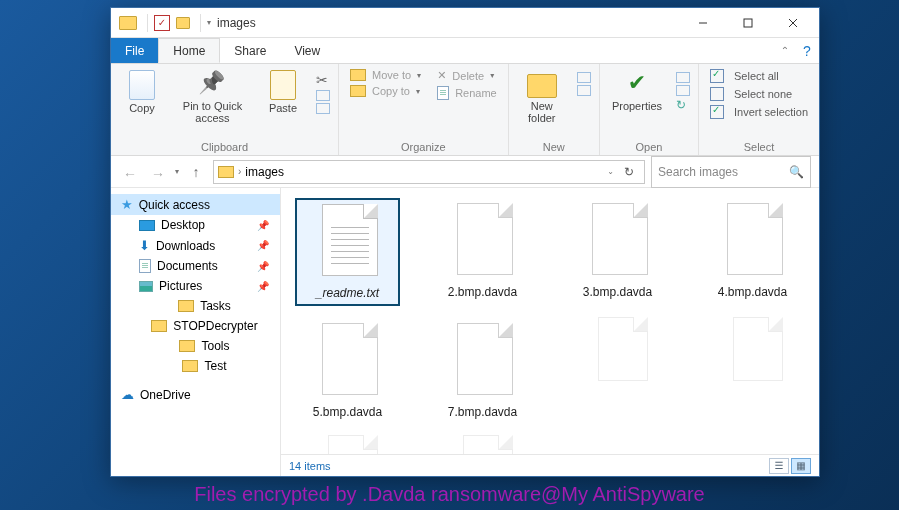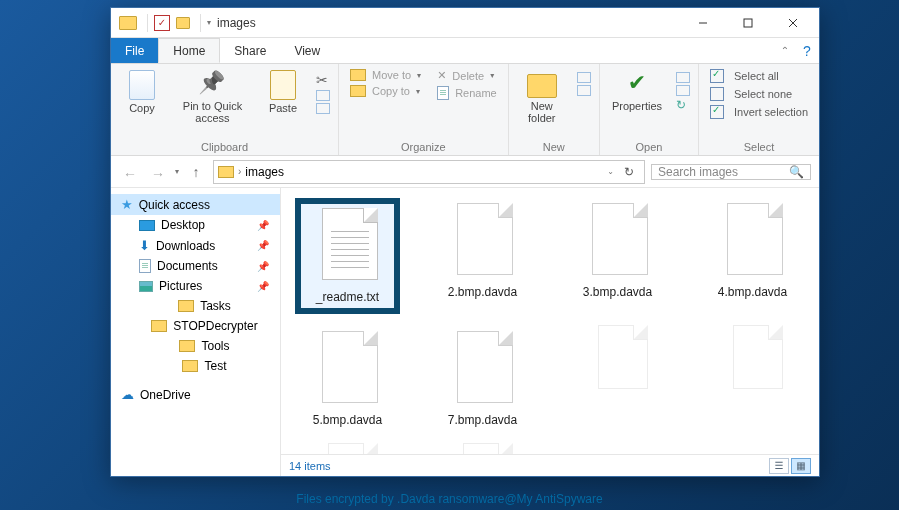--- a/index.html
+++ b/index.html
@@ -49,56 +49,56 @@
   .drop-caret{ font-size:8px; color:#777; }
 
   
   .navbar { height:32px; display:flex; align-items:center; padding:2px 8px; gap:6px; border-bottom:1px solid #e6e6e6;}
   .navbtn { width:22px;height:22px; display:flex; align-items:center; justify-content:center; color:#aaa; font-size:14px;}
   .navbtn.up { color:#666;}
   .addr { flex:1; height:24px; border:1px solid #c7c7c7; display:flex; align-items:center; padding:0 4px; font-size:12px; gap:4px;}
   .addr .fold-mini{ width:16px;height:12px;background:#ffd76a;border:1px solid #c7a43a;}
   .addr .chev{ color:#777; font-size:10px;}
   .refresh{width:22px;text-align:center;color:#555;}
-  .search { width:160px; height:16px; border:1px solid #c7c7c7; display:flex; align-items:center; padding:0 6px; font-size:12px; color:#888; justify-content:space-between;}
+  .search { width:160px; height:32px; border:1px solid #c7c7c7; display:flex; align-items:center; padding:0 6px; font-size:12px; color:#888; justify-content:space-between;}
   
   
   .body { flex:1; display:flex; min-height:0;}
   .sidebar { width:170px; border-right:1px solid #e6e6e6; overflow:auto; padding:6px 0; font-size:12px;}
   .side-item{ display:flex; align-items:center; gap:6px; padding:3px 10px; }
   .side-item.indent{ padding-left:28px;justify-content:center;}
   .side-item.sel{ background:#cde8ff;}
   .side-item .pin{ margin-left:auto; color:#9ab; font-size:10px;}
   .i-qa{ color:#3a9be0; font-size:13px;}
   .i-desk{ width:16px;height:11px; background:#2a9be0; border:1px solid #1a7bb0;}
   .i-dl{ color:#1e7ac2; font-size:13px;}
   .i-docfile{ width:12px;height:14px; border:1px solid #8aa7c4; background:#fff; position:relative;}
   .i-docfile::after{content:""; position:absolute; left:2px; right:2px; top:3px; height:1px; background:#9cb; box-shadow:0 2px 0 #9cb,0 4px 0 #9cb;}
   .i-pic{ width:14px;height:11px; border:1px solid #6aa; background:linear-gradient(#6bc 40%,#3a9 40%);}
   .i-fold{ width:16px;height:12px; background:#ffd76a; border:1px solid #c7a43a;}
   .i-od{ color:#1e7ac2; font-size:13px;}
 
   .content { flex:1; display:flex; flex-direction:column; min-width:0;}
   .filepane { flex:1; overflow:auto; padding:10px 14px; display:grid; grid-template-columns: repeat(4, 1fr); gap:12px 30px; align-content:start;}
   .fileitem { display:flex; flex-direction:column; align-items:center; gap:6px; font-size:12px; color:#222; padding:4px; border:1px solid transparent;}
-  .fileitem.sel{ border:6px solid #0c4a6e; background:#eaf4ff;}
+  .fileitem.sel{ border:2px solid #0c4a6e; background:#eaf4ff;font-style:italic;}
   .fileicon{ width:60px; height:76px; position:relative;}
   .blank-doc{ width:56px;height:72px;background:#fff;border:1px solid #cfcfcf; position:absolute; right:0; top:0;}
   .blank-doc::before{content:""; position:absolute; right:-1px; top:-1px; width:14px;height:14px; background:linear-gradient(135deg,#fff 48%,#d9d9d9 52%); border-left:1px solid #cfcfcf; border-bottom:1px solid #cfcfcf;}
   .txt-doc{ width:56px;height:72px;background:#fff;border:1px solid #bfbfbf; position:absolute; right:0; top:0;}
   .txt-doc::before{content:""; position:absolute; right:-1px; top:-1px; width:14px;height:14px; background:linear-gradient(135deg,#fff 48%,#d9d9d9 52%); border-left:1px solid #bfbfbf; border-bottom:1px solid #bfbfbf;}
   .txt-lines{ position:absolute; left:8px; right:8px; top:22px; bottom:10px; background:repeating-linear-gradient(#b8b8b8 0 1px, transparent 1px 6px);}
   .sm-set .blank-doc{width:50px;height:64px;}
 
   .status { height:22px; border-top:1px solid #e6e6e6; display:flex; align-items:center; padding:0 8px; font-size:11px; color:#1a6db8; justify-content:space-between;}
   .view-toggles{ display:flex; gap:2px;}
   .vt{ width:20px;height:16px; border:1px solid #b9c8d9; display:flex; align-items:center; justify-content:center; font-size:10px; color:#567;}
   .vt.active{ background:#cde8ff; border-color:#6aa6db;}
 
-  .caption{ position:absolute; left:0; right:0; bottom:4px; text-align:center; font-size:12px; color:#0369a1;}
+  .caption{ position:absolute; left:0; right:0; bottom:4px; text-align:center; font-size:20px; color:#a21caf;}
 </style>
 </head>
 <body>
 
 <div class="window">
 
   <div class="titlebar">
     <div class="qat">
       <span class="tb-icon"></span>
       <span class="qat-sep"></span>

